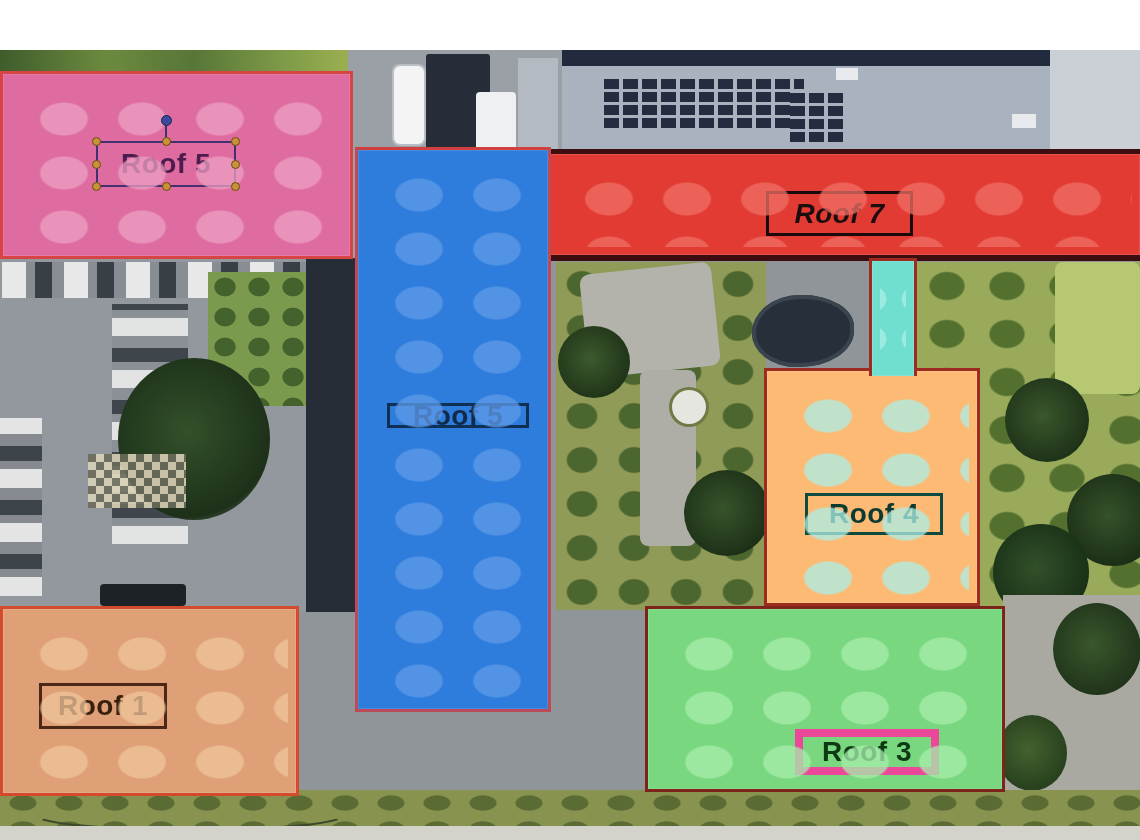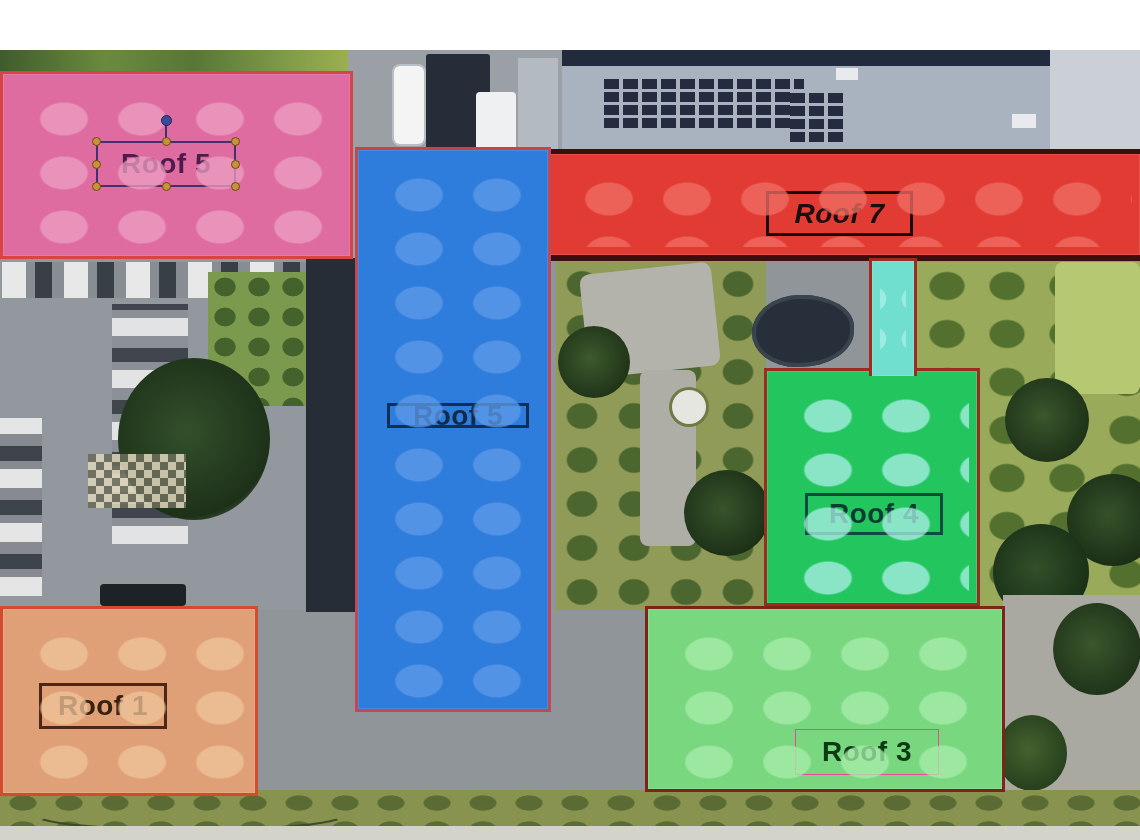--- a/index.html
+++ b/index.html
@@ -82,28 +82,28 @@
 
   
   .roof{box-shadow:inset 0 0 0 1px rgba(255,255,255,.12);}
   .roof::after{content:"";position:absolute;inset:8px;pointer-events:none;opacity:.75;
     background-image:radial-gradient(closest-side,var(--dot) 58%,transparent 64%);
     background-size:78px 54px;background-position:14px 10px;}
   .rlabel{display:flex;align-items:center;justify-content:center;
     font-weight:bold;font-size:28px;letter-spacing:.5px;line-height:1;}
   .rlabel span{position:static;}
 
-  .roof1{left:0;top:606px;width:258px;height:190px;border:3px solid #d34a2c;z-index:2;--dot:#efc49b;}
+  .roof1{left:0;top:606px;width:299px;height:190px;border:3px solid #d34a2c;z-index:2;--dot:#efc49b;}
   .roof1 .rlabel{left:36px;top:74px;width:128px;height:46px;border:3px solid #4a2716;color:#38200e;}
 
   .roof2{left:260px;top:611px;width:392px;height:180px;border:3px solid #a85c2e;z-index:2;--dot:#e8e5a0;}
   .roof2 .rlabel{left:133px;top:124px;width:140px;height:42px;border:3px solid #3c3c12;color:#2c3410;}
 
   .roof3{left:645px;top:606px;width:360px;height:186px;border:3px solid #7c241a;z-index:2;--dot:#a7edac;}
-  .roof3 .rlabel{left:147px;top:120px;width:144px;height:46px;border:1px solid #ec4899;color:#0d3a12;}
+  .roof3 .rlabel{left:147px;top:120px;width:144px;height:46px;border:8px solid #ec4899;color:#0d3a12;}
 
   .roof4n{left:869px;top:258px;width:48px;height:118px;border:3px solid #9c2c20;border-bottom:none;z-index:3;--dot:#abefe7;}
   .roof4n::after{background-size:40px 40px;}
   .roof4{left:764px;top:368px;width:216px;height:238px;border:3px solid #9c2c20;z-index:2;--dot:#abefe7;}
   .roof4 .rlabel{left:38px;top:122px;width:138px;height:42px;border:3px solid #0d4a40;color:#0b3a32;}
 
   .roof5{left:355px;top:147px;width:196px;height:565px;border:3px solid #bd4a58;border-top-color:#d04040;z-index:3;--dot:#5e9be9;}
   .roof5 .rlabel{left:29px;top:253px;width:142px;height:25px;border:3px solid #0f2f55;color:#122a47;}
 
   .roof6{left:0;top:71px;width:353px;height:188px;border:3px solid #d84343;z-index:2;--dot:#ec9fc3;}
@@ -199,21 +199,21 @@
     </div>
   </div>
 
   <div class="roof roof7" style="background-color: rgb(226, 59, 51);">
     <div class="rlabel">
       <span>Roof 7</span>
     </div>
   </div>
 
   <div class="roof roof4n" style="background-color: rgb(112, 223, 208);"></div>
-  <div class="roof roof4" style="background-color: #22c55e;">
+  <div class="roof roof4" style="background-color: #fdba74;">
     <div class="rlabel">
       <span>Roof 4</span>
     </div>
   </div>
 
   <div class="roof roof1" style="background-color: rgb(224, 160, 119);">
     <div class="rlabel">
       <span>Roof 1</span>
     </div>
   </div>

